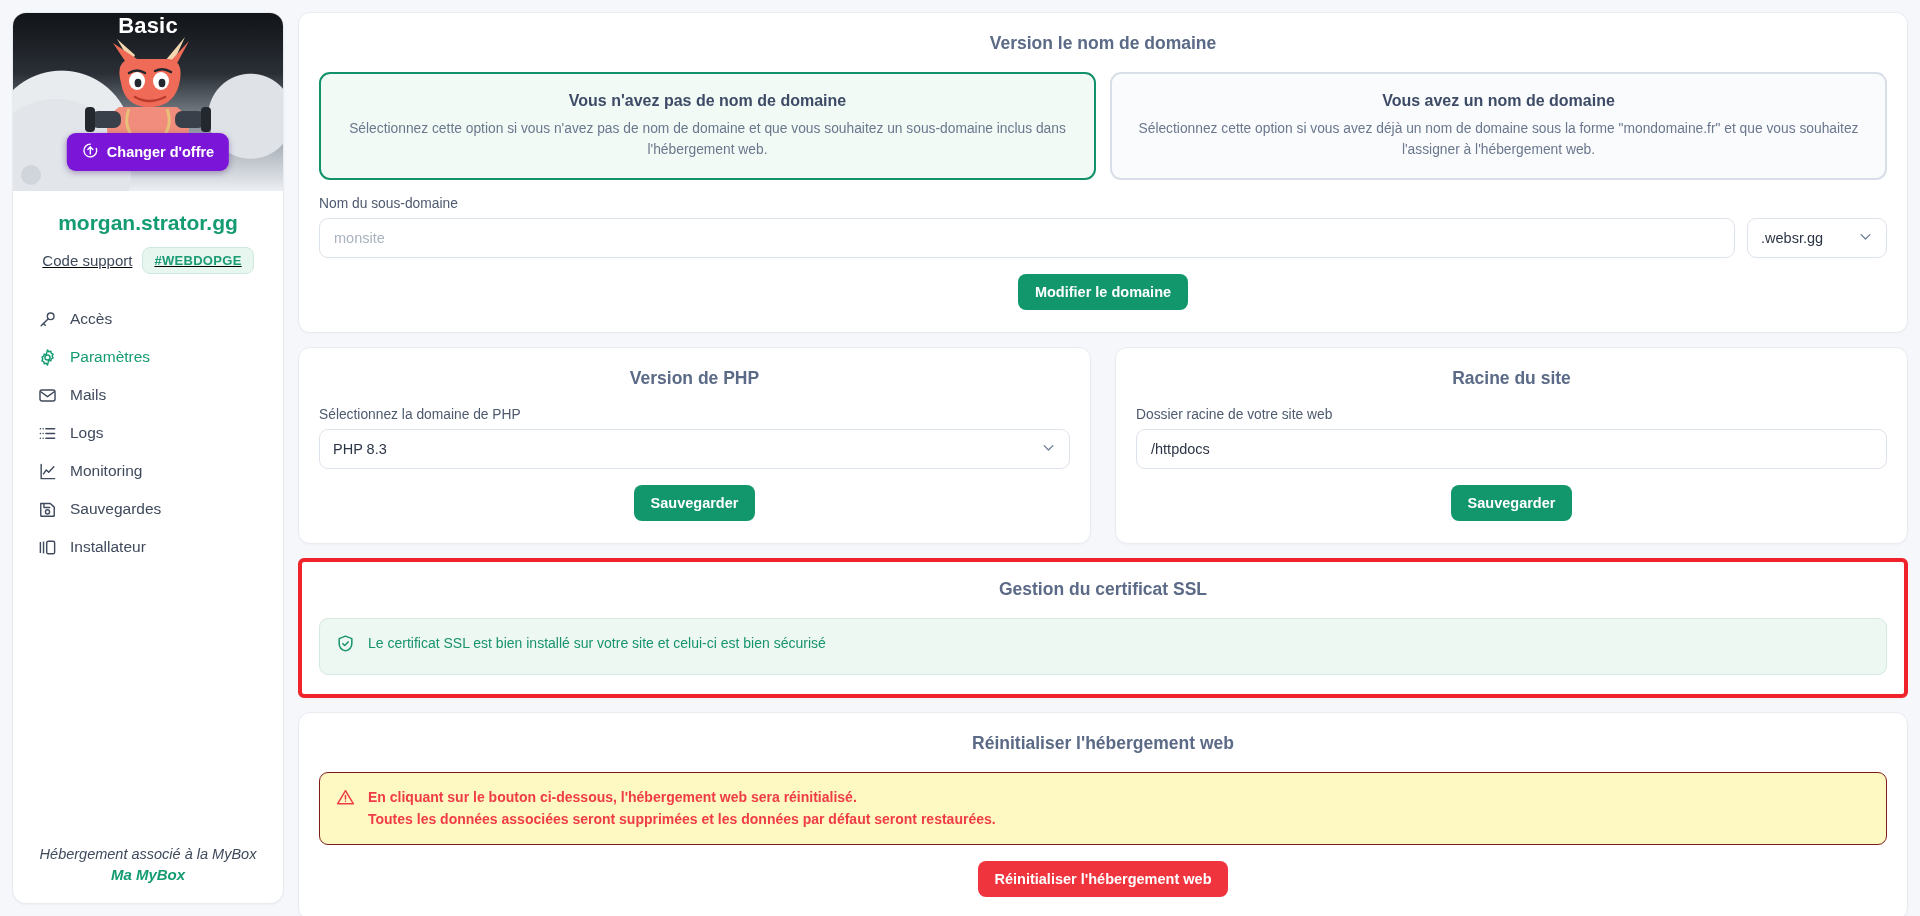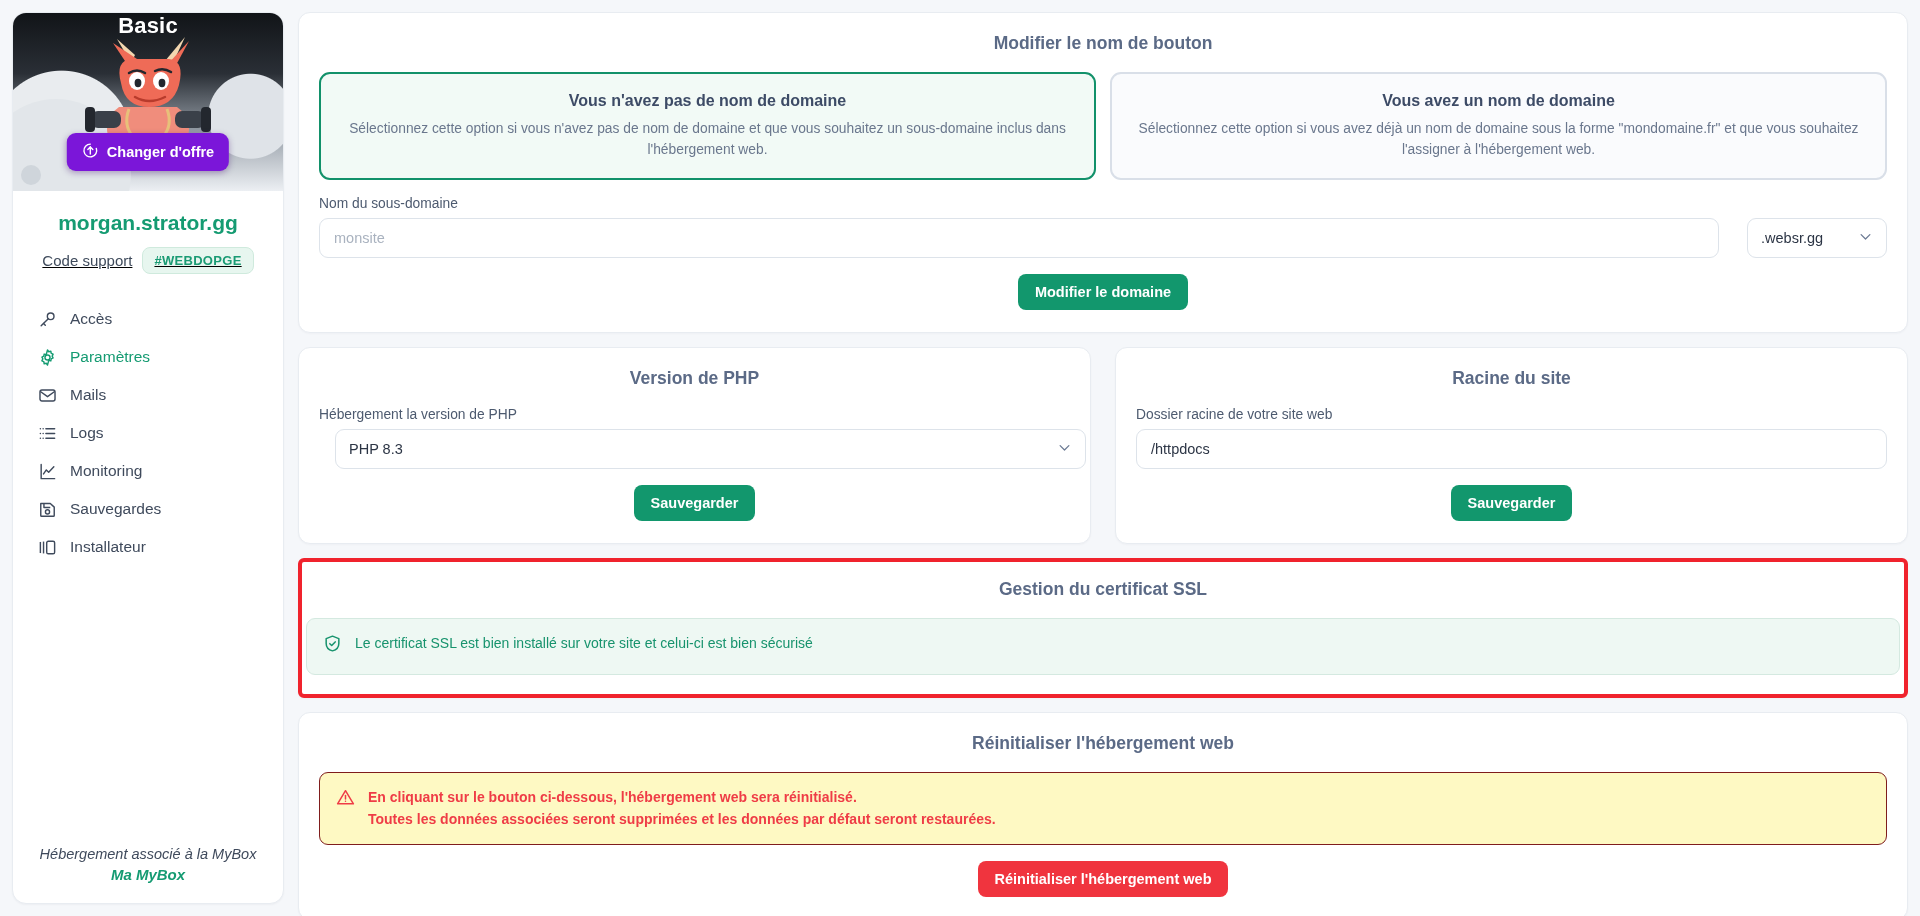--- a/index.html
+++ b/index.html
@@ -83,21 +83,21 @@
     margin-top: 4px; cursor: pointer;
   }
 
   
   .main { flex: 1; display: flex; flex-direction: column; gap: 14px; min-width: 0; }
   .card {
     background: #fff; border: 1px solid #e8ecf1; border-radius: 12px;
     padding: 20px 20px 22px;
     box-shadow: 0 1px 2px rgba(20,30,50,.03);
   }
-  .card.highlighted { border: 4px solid #f0232d; border-radius: 6px; padding: 17px 4px 19px; }
+  .card.highlighted { border: 4px solid #f0232d; border-radius: 6px; padding: 17px 17px 19px; }
   .card-title {
     text-align: center; color: #5b6a86; font-size: 17.5px; font-weight: bold;
     margin-bottom: 18px;
   }
 
   .choice-row { display: flex; gap: 14px; }
   .choice {
     flex: 1; border-radius: 11px; padding: 18px 22px; cursor: pointer;
     border: 2.5px solid #d9dfe8; background: #fafbfd; text-align: center;
   }
@@ -109,21 +109,21 @@
   .input-row { display: flex; gap: 12px; align-items: center; }
   .text-input {
     flex: 1; height: 40px; border: 1px solid #dde3ea; border-radius: 9px;
     padding: 0 14px; font-size: 14.5px; color: #2c3545;
     font-family: "Liberation Sans", sans-serif; background: #fff; outline: none;
   }
   .text-input::placeholder { color: #a9b2bf; }
   .select-box {
     width: 140px; height: 40px; border: 1px solid #dde3ea; border-radius: 9px;
     padding: 0 13px; display: flex; align-items: center; justify-content: space-between;
-    font-size: 14.5px; color: #2c3545; background: #fff; cursor: pointer; margin-left: 16px;
+    font-size: 14.5px; color: #2c3545; background: #fff; cursor: pointer;
   }
   .select-box.wide { width: 100%; }
   .btn {
     border: none; border-radius: 8px; cursor: pointer; color: #fff;
     font-family: "Liberation Sans", sans-serif; font-size: 14.5px; font-weight: bold;
     padding: 10px 17px;
   }
   .btn-green { background: #12976d; }
   .btn-red { background: #f0343e; }
   .center { display: flex; justify-content: center; }
@@ -264,21 +264,21 @@
 
     <div class="sidebar-footer">
       <div class="fline1">Hébergement associé à la MyBox</div>
       <div class="fline2">Ma MyBox</div>
     </div>
   </aside>
 
   <main class="main">
 
     <section class="card">
-      <div class="card-title">Modifier le nom de bouton</div>
+      <div class="card-title">Version le nom de domaine</div>
 
       <div class="choice-row">
         <div class="choice selected">
           <div class="choice-head">Vous n'avez pas de nom de domaine</div>
           <div class="choice-body">Sélectionnez cette option si vous n'avez pas de nom de domaine et que vous souhaitez un sous-domaine inclus dans l'hébergement web.</div>
         </div>
         <div class="choice">
           <div class="choice-head">Vous avez un nom de domaine</div>
           <div class="choice-body">Sélectionnez cette option si vous avez déjà un nom de domaine sous la forme "mondomaine.fr" et que vous souhaitez l'assigner à l'hébergement web.</div>
         </div>
@@ -298,21 +298,21 @@
       </div>
 
       <div class="center mt16">
         <button class="btn btn-green">Modifier le domaine</button>
       </div>
     </section>
 
     <div class="two-col">
       <section class="card">
         <div class="card-title">Version de PHP</div>
-        <div class="field-label" style="margin-top:0">Hébergement la version de PHP</div>
+        <div class="field-label" style="margin-top:0">Sélectionnez la domaine de PHP</div>
         <div class="select-box wide">
           <span>PHP 8.3</span>
           <span>
             <svg width="15" height="15" viewBox="0 0 24 24" fill="none" stroke="#6b7a93" stroke-width="2" stroke-linecap="round" stroke-linejoin="round">
                 <path d="M5 9l7 7 7-7"></path>
               </svg>
           </span>
         </div>
         <div class="center mt16">
           <button class="btn btn-green">Sauvegarder</button>

